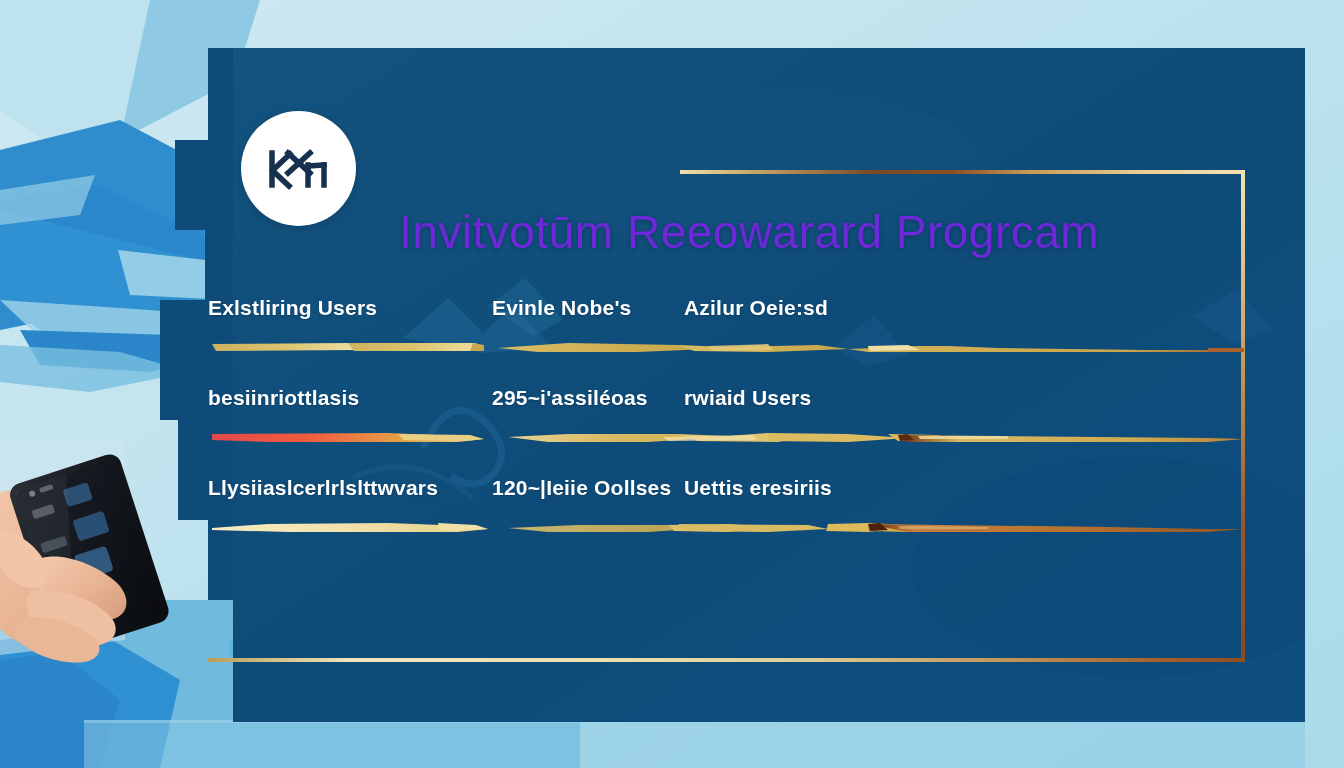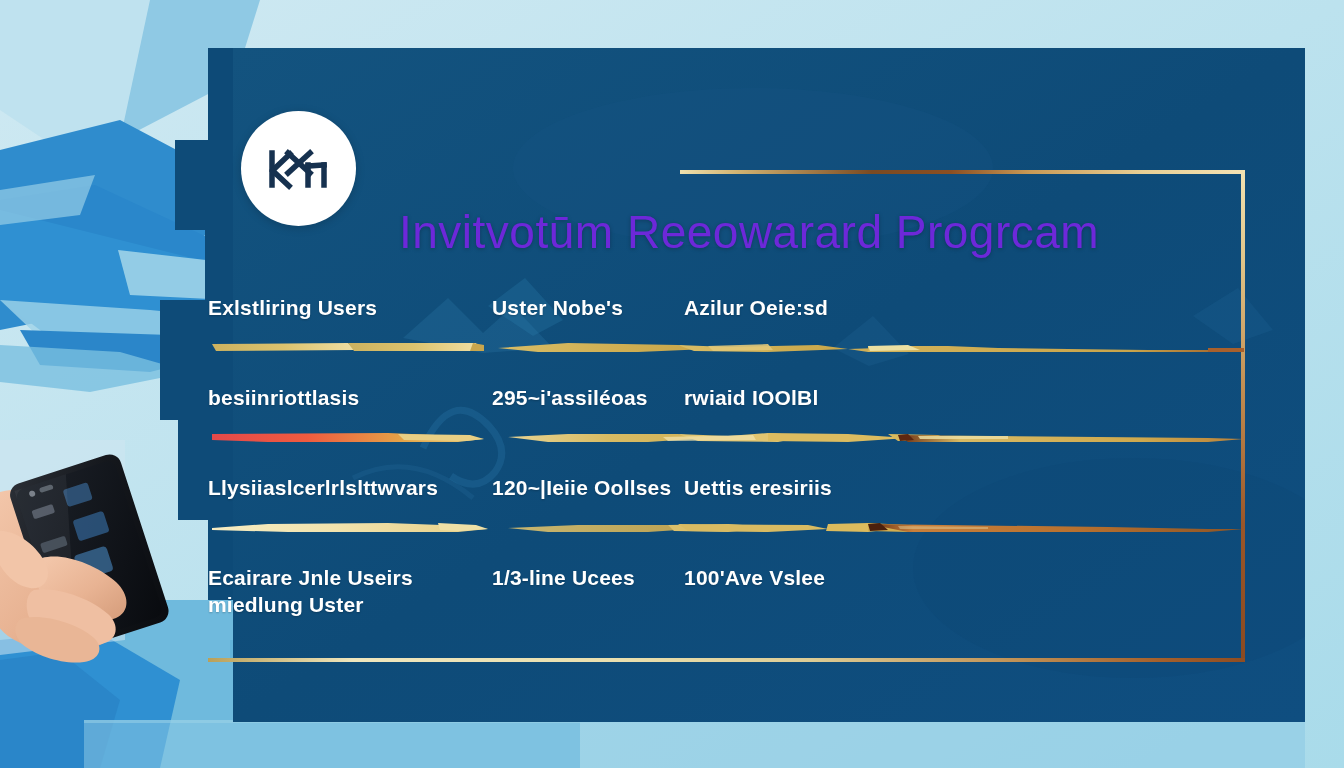--- a/index.html
+++ b/index.html
@@ -224,21 +224,21 @@
     <path d="M0,92 C22,86 46,104 56,124 C62,138 54,150 40,148
              C22,146 2,124 0,92 Z" fill="#f2c5a8"></path>
   </svg>
 </div>
 
 <div id="table">
 
   <div class="row">
     <div class="cells">
       <div class="cell c0">Exlstliring Users</div>
-      <div class="cell c1">Uster Nobe's</div>
+      <div class="cell c1">Evinle Nobe's</div>
       <div class="cell c2">Azilur Oeie:sd</div>
     </div>
     <div class="divider">
       <svg width="1040" height="14" viewBox="0 0 1040 14" preserveAspectRatio="none">
         <defs>
           <linearGradient id="d0a" x1="0" y1="0" x2="1" y2="0">
             <stop offset="0" stop-color="#cdb25f"></stop>
               <stop offset=".5" stop-color="#dcc36e"></stop>
               <stop offset="1" stop-color="#f0dfa4"></stop>
           </linearGradient>
@@ -264,21 +264,21 @@
         <polygon points="660,6 700,5 712,10 662,11" fill="#ece0a2"></polygon>
         <polygon points="1000,8 1036,8 1036,12 1000,12" fill="#a8602c"></polygon>
       </svg>
     </div>
   </div>
 
   <div class="row">
     <div class="cells">
       <div class="cell c0">besiinriottlasis</div>
       <div class="cell c1">295~i'assiléoas</div>
-      <div class="cell c2">rwiaid IOOlBl</div>
+      <div class="cell c2">rwiaid Users</div>
     </div>
     <div class="divider">
       <svg width="1040" height="14" viewBox="0 0 1040 14" preserveAspectRatio="none">
         <defs>
           <linearGradient id="d1a" x1="0" y1="0" x2="1" y2="0">
             <stop offset="0" stop-color="#e4494a"></stop>
               <stop offset=".35" stop-color="#ef5b3f"></stop>
             <stop offset=".7" stop-color="#e4a347"></stop>
               <stop offset="1" stop-color="#e7cf7d"></stop>
           </linearGradient>
@@ -341,22 +341,14 @@
         <polygon points="470,4 600,5 620,9 560,12 480,11" fill="#d9bb62"></polygon>
         <polygon points="620,4 660,3 700,7 660,12 618,11" fill="#dcbb5d"></polygon>
         <polygon points="660,3 720,6 760,9 700,12 660,11" fill="#d3ae4f"></polygon>
         <polygon points="660,4 900,7 1000,9 1036,9 1000,12 700,12" fill="url(#d2c)"></polygon>
         <polygon points="660,4 672,3 680,10 662,11" fill="#4b200c"></polygon>
         <polygon points="690,6 780,7 780,9 692,9" fill="#e0c993" opacity=".5"></polygon>
       </svg>
     </div>
   </div>
 
-  <div class="row">
-    <div class="cells">
-      <div class="cell c0">Ecairare Jnle Useirs
-miedlung Uster</div>
-      <div class="cell c1">1/3-line Ucees</div>
-      <div class="cell c2">100'Ave Vslee</div>
-    </div>
-  </div>
 
 </div>
 
 </body></html>

